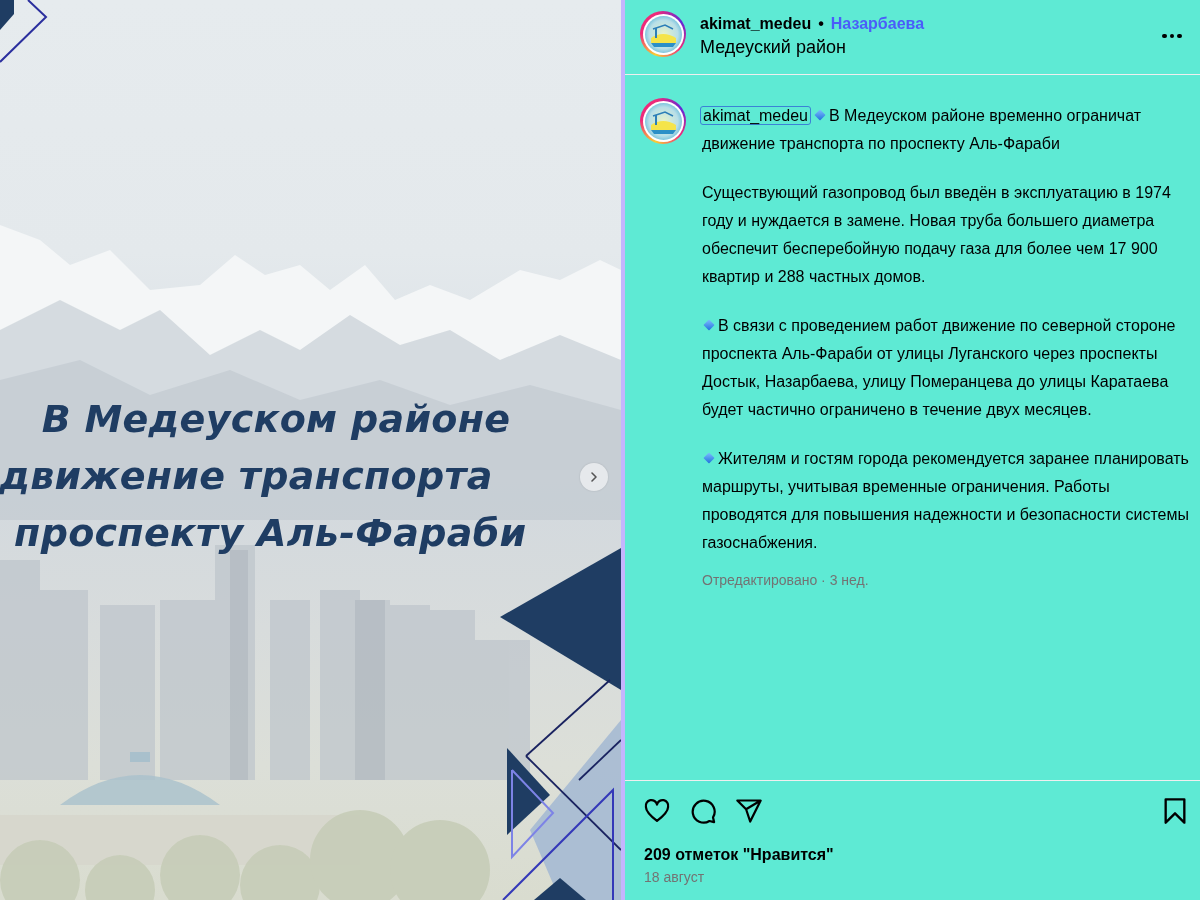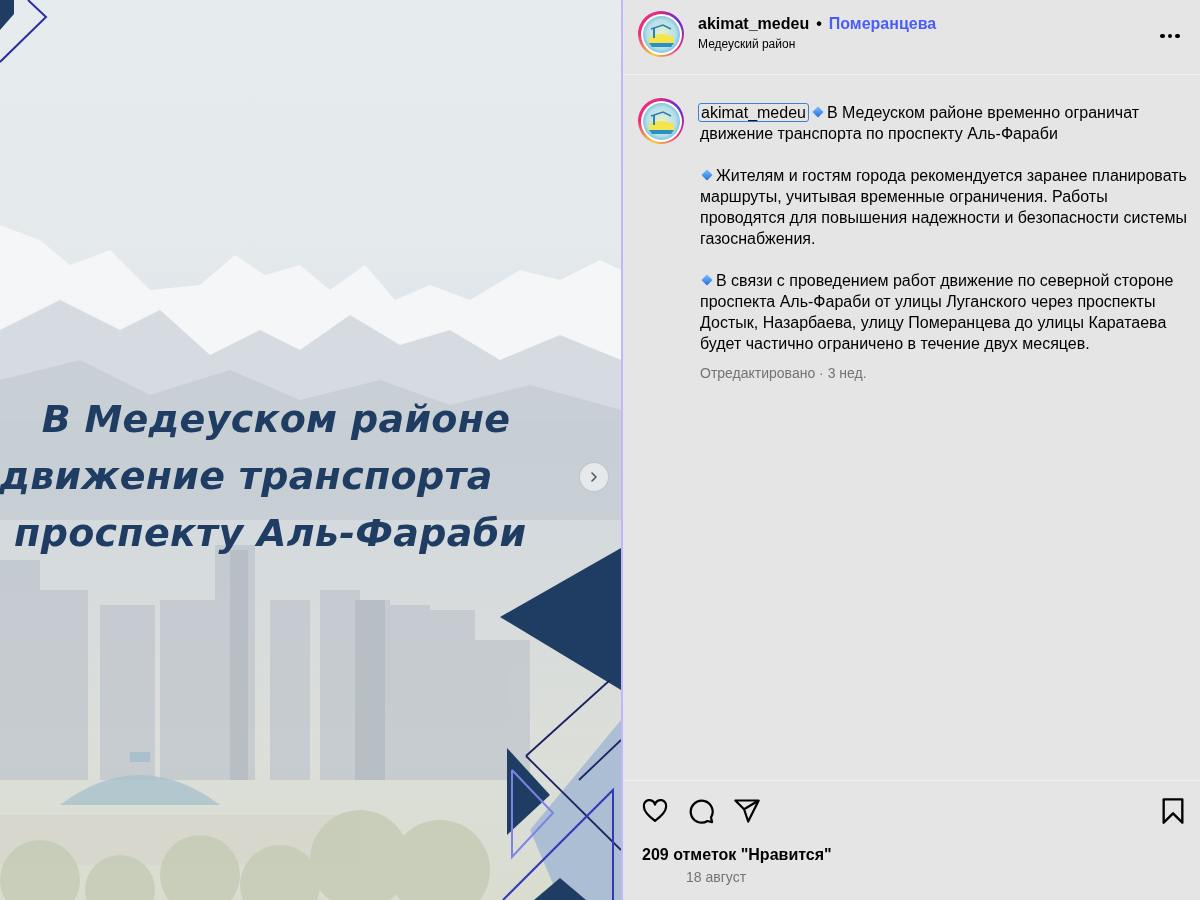--- a/index.html
+++ b/index.html
@@ -11,52 +11,52 @@
     background: linear-gradient(180deg, #e6ebee 0%, #e4e9ec 28%, #dde3e8 40%, #d3d9de 55%, #d8dcdc 70%, #dcdfd8 85%, #d9dccf 100%); }
   .media svg.bg { position: absolute; left: 0; top: 0; }
   .media-title { position: absolute; left: 16px; top: 365px; width: 520px; text-align: center;
     font-family: "DejaVu Sans", sans-serif; font-style: italic; font-weight: bold;
     color: #1f3d63; font-size: 38px; line-height: 57px; letter-spacing: 0.3px; margin-top: 26px; }
   .media-title .line { display: block; white-space: nowrap; }
   .next-btn { position: absolute; left: 580px; top: 463px; width: 28px; height: 28px; border-radius: 50%;
     background: rgba(255,255,255,0.55); box-shadow: 0 0 2px rgba(0,0,0,0.15); display: flex; align-items: center; justify-content: center; cursor: pointer; }
 
   
-  .panel { position: absolute; left: 621px; top: 0; width: 579px; height: 900px; background: #e5e5e5; border-left: 2px solid #c4b5fd; }
+  .panel { position: absolute; left: 621px; top: 0; width: 579px; height: 900px; background: #5eead4; border-left: 4px solid #c4b5fd; }
   .header { position: absolute; left: 0; top: 0; width: 579px; height: 75px; border-bottom: 1px solid #efefef; }
   .avatar { position: absolute; width: 46px; height: 46px; border-radius: 50%;
     background: conic-gradient(from 200deg, #f9ce34, #ee2a7b, #ee2a7b, #6228d7, #ee2a7b, #f9ce34);
     padding: 2.5px; }
   .avatar .inner { width: 100%; height: 100%; border-radius: 50%; background: #fff; padding: 2px; }
   .avatar .logo { width: 100%; height: 100%; border-radius: 50%; overflow: hidden;
     background: radial-gradient(circle at 50% 50%, #e8f3c9 0%, #b8dfe8 55%, #5fb6d7 80%, #3ba2cf 100%); position: relative; }
   .hdr-avatar { left: 15px; top: 11px; }
   .hdr-text { position: absolute; left: 75px; top: 14px; }
   .hdr-row { display: flex; align-items: center; font-size: 16px; line-height: 20px; }
   .username { font-weight: bold; color: #000; cursor: pointer; }
   .dot { margin: 0 7px; font-weight: bold; }
   .follow { color: #4a5df9; font-weight: bold; cursor: pointer; }
-  .location { font-size: 12px; margin-top: 3px; color: #000; cursor: pointer; }
+  .location { font-size: 18px; margin-top: 3px; color: #000; cursor: pointer; }
   .more { position: absolute; right: 20px; top: 26px; width: 22px; height: 20px; display: flex; gap: 3px; align-items: center; cursor: pointer; }
   .more span { width: 4.5px; height: 4.5px; border-radius: 50%; background: #000; display: block; }
 
   .caption { position: absolute; left: 0; top: 75px; width: 579px; height: 705px; }
   .cap-avatar { left: 15px; top: 23px; }
-  .cap-body { position: absolute; left: 77px; top: 27px; width: 490px; font-size: 16px; line-height: 21px; color: #000; }
+  .cap-body { position: absolute; left: 77px; top: 27px; width: 490px; font-size: 16px; line-height: 28px; color: #000; }
   .cap-user { border: 1.5px solid #3b82d6; border-radius: 3px; padding: 0 2px; margin-left: -2px; cursor: pointer; }
   .diamond { display: inline-block; width: 10px; height: 10px; background: linear-gradient(135deg,#7ec0ff,#1e6fdc); transform: rotate(45deg) scale(0.8); margin: 0 4px 1px 4px; border-radius: 1px; }
   .para { margin-top: 21px; }
   .meta { margin-top: 9px; font-size: 14px; color: #737373; }
 
   .actions { position: absolute; left: 0; top: 780px; width: 579px; height: 120px; border-top: 1px solid #efefef; }
   .icons { position: absolute; left: 18px; top: 16px; display: flex; gap: 18px; }
   .icon-btn { width: 28px; height: 28px; cursor: pointer; display: flex; align-items: center; justify-content: center; }
   .bookmark { position: absolute; right: 15px; top: 16px; }
   .likes { position: absolute; left: 19px; top: 65px; font-size: 16px; font-weight: bold; cursor: pointer; }
-  .date { position: absolute; left: 19px; top: 88px; font-size: 14px; color: #737373; margin-left: 44px; }
+  .date { position: absolute; left: 19px; top: 88px; font-size: 14px; color: #737373; }
 </style>
 </head>
 <body>
 
 <div class="media">
   <svg class="bg" width="621" height="900" viewBox="0 0 621 900">
 
     <path d="M0 225 L40 240 L70 265 L110 250 L150 290 L200 285 L235 255 L265 275 L300 265 L330 290 L365 265 L395 300 L430 285 L470 300 L520 270 L560 280 L600 260 L621 270 L621 420 L0 420 Z" fill="#f4f6f7"></path>
     <path d="M0 330 L60 300 L120 330 L160 310 L210 355 L260 330 L300 350 L350 315 L400 345 L450 330 L500 360 L560 335 L621 360 L621 470 L0 470 Z" fill="#cfd6dc" opacity="0.85"></path>
     <path d="M0 380 L80 360 L150 395 L230 370 L300 400 L380 380 L450 405 L530 385 L621 410 L621 520 L0 520 Z" fill="#c4ccd2" opacity="0.8"></path>
@@ -132,21 +132,21 @@
           <rect x="10" y="12" width="2" height="10" fill="#2d7fb8"></rect>
           <path d="M6 27 L31 27 L28 31 L9 31 Z" fill="#2c8fc7"></path>
         </svg>
       </div>
         </div>
     </div>
     <div class="hdr-text">
       <div class="hdr-row">
         <span class="username">akimat_medeu</span>
         <span class="dot">•</span>
-        <span class="follow">Померанцева</span>
+        <span class="follow">Назарбаева</span>
       </div>
       <div class="location">Медеуский район</div>
     </div>
     <div class="more">
       <span></span>
         <span></span>
         <span></span>
     </div>
   </div>
 
@@ -160,22 +160,23 @@
           <rect x="10" y="12" width="2" height="10" fill="#2d7fb8"></rect>
           <path d="M6 27 L31 27 L28 31 L9 31 Z" fill="#2c8fc7"></path>
         </svg>
       </div>
         </div>
     </div>
     <div class="cap-body">
       <div>
         <span class="cap-user">akimat_medeu</span><span class="diamond"></span><span>В Медеуском районе временно ограничат движение транспорта по проспекту Аль-Фараби</span>
       </div>
+      <div class="para">Существующий газопровод был введён в эксплуатацию в 1974 году и нуждается в замене. Новая труба большего диаметра обеспечит бесперебойную подачу газа для более чем 17 900 квартир и 288 частных домов.</div>
+      <div class="para"><span class="diamond" style="margin-left:2px"></span><span>В связи с проведением работ движение по северной стороне проспекта Аль-Фараби от улицы Луганского через проспекты Достык, Назарбаева, улицу Померанцева до улицы Каратаева будет частично ограничено в течение двух месяцев.</span></div>
       <div class="para"><span class="diamond" style="margin-left:2px"></span><span>Жителям и гостям города рекомендуется заранее планировать маршруты, учитывая временные ограничения. Работы проводятся для повышения надежности и безопасности системы газоснабжения.</span></div>
-      <div class="para"><span class="diamond" style="margin-left:2px"></span><span>В связи с проведением работ движение по северной стороне проспекта Аль-Фараби от улицы Луганского через проспекты Достык, Назарбаева, улицу Померанцева до улицы Каратаева будет частично ограничено в течение двух месяцев.</span></div>
       <div class="meta">
         <span>Отредактировано</span>
         <span>·</span>
         <span>3 нед.</span>
       </div>
     </div>
   </div>
 
   <div class="actions">
     <div class="icons">

